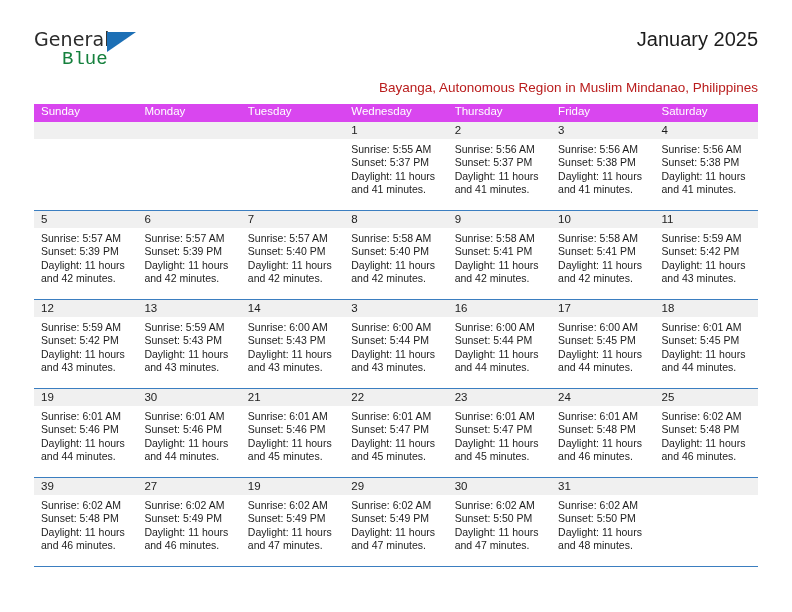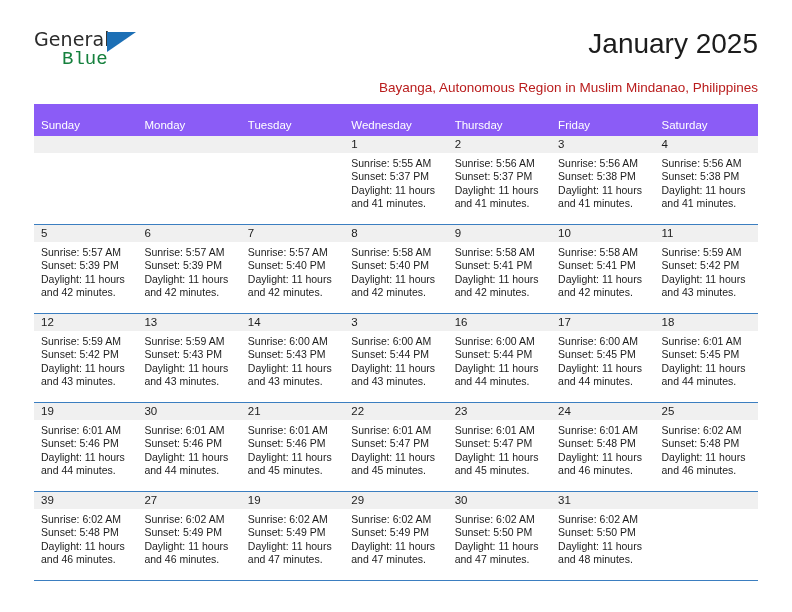--- a/index.html
+++ b/index.html
@@ -62,21 +62,21 @@
     width: 0;
     height: 0;
     border-left: 29px solid #1c6fb5;
     border-bottom: 20px solid transparent;
   }
 
   .cal-title {
     position: absolute;
     right: 0;
     top: 0;
-    font-size: 28px;
+    font-size: 20px;
     color: #1c1c1c;
     font-family: "Liberation Sans", sans-serif;
     white-space: nowrap;
   }
 
   .cal-subtitle {
     position: absolute;
     right: 34px;
     top: 80px;
     font-size: 13.5px;
@@ -88,26 +88,26 @@
   .calendar {
     position: absolute;
     left: 34px;
     top: 104px;
     width: 724px;
     border-collapse: collapse;
     table-layout: fixed;
   }
 
   .dow-row th {
-    background: #8b5cf6;
+    background: #d946ef;
     color: #ffffff;
     font-size: 11.5px;
     font-weight: normal;
     text-align: left;
-    padding: 15px 0 5px 7px;
+    padding: 1px 0 5px 7px;
     height: 12px;
     border: none;
   }
 
   .week-row td {
     padding: 0;
     vertical-align: top;
     border-bottom: 1px solid #3b7ec0;
   }
 

